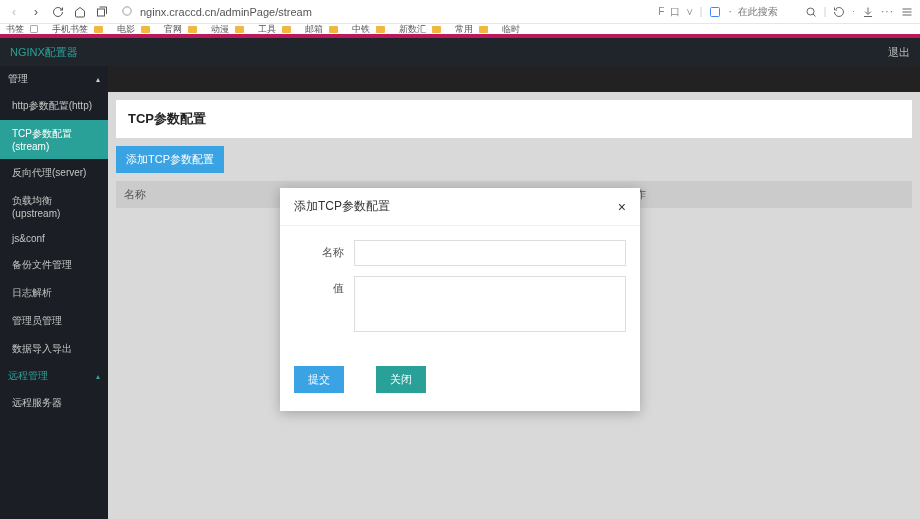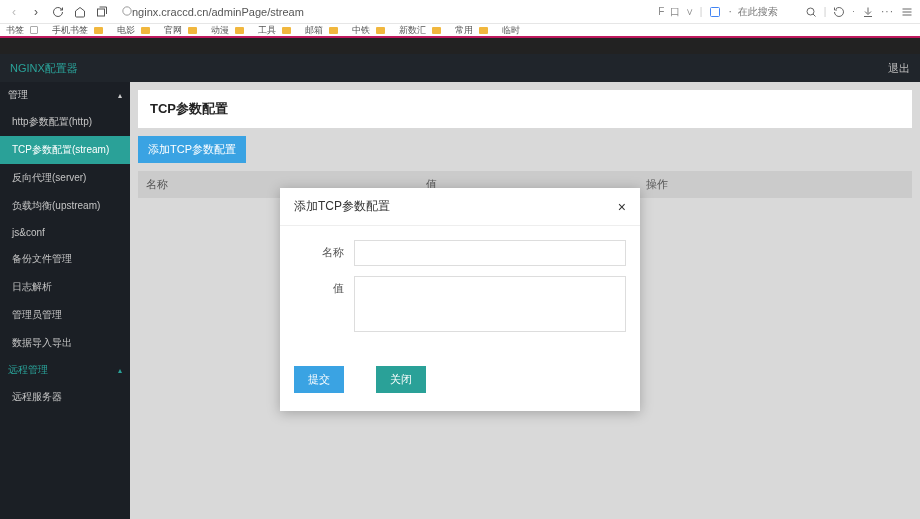--- a/index.html
+++ b/index.html
@@ -1,44 +1,44 @@
 <!DOCTYPE html>
 <html><head>
   <meta charset="utf-8">
   <style>
     * { margin: 0; padding: 0; box-sizing: border-box; }
     body { font-family: "Microsoft YaHei", Arial, sans-serif; font-size: 12px; background: #fff; width: 920px; height: 519px; overflow: hidden; }
 
     .browser-top { height: 24px; display: flex; align-items: center; padding: 0 6px; gap: 6px; border-bottom: 1px solid #e6e6e6; }
     .nav-icon { width: 16px; height: 16px; display: inline-flex; align-items: center; justify-content: center; color: #555; cursor: pointer; }
     .nav-icon.disabled { color: #bbb; }
-    .addr-bar { flex: 0 0 auto; margin-left: 6px; font-size: 11px; color: #555; display: flex; align-items: center; gap: 0; }
+    .addr-bar { flex: 0 0 auto; margin-left: 6px; font-size: 11px; color: #555; display: flex; align-items: center; gap: 8px; }
     .addr-bar .lock { color: #888; }
     .browser-right { margin-left: auto; display: flex; align-items: center; gap: 6px; color: #666; font-size: 10px; }
     .browser-right .srch { border: none; background: transparent; width: 60px; font-size: 10px; }
     .br-icn { width: 14px; height: 14px; display: inline-flex; align-items: center; justify-content: center; cursor: pointer; }
 
-    .bookmarks { height: 14px; display: flex; align-items: center; gap: 6px; padding-left: 6px; border-bottom: 2px solid #be185d; font-size: 9px; color: #555; }
+    .bookmarks { height: 14px; display: flex; align-items: center; gap: 6px; padding-left: 6px; border-bottom: 4px solid #be185d; font-size: 9px; color: #555; }
     .bm-item { display: flex; align-items: center; gap: 14px; cursor: pointer; }
     .bm-folder { width: 9px; height: 7px; background: #f1b73e; border-radius: 1px; display: inline-block; }
     .bm-page { width: 8px; height: 8px; border: 1px solid #aaa; border-radius: 1px; display: inline-block; }
 
     .app { height: calc(519px - 38px); display: flex; flex-direction: column; background: #222; }
-    .topbar { height: 28px; background: #20252b; display: flex; align-items: center; padding: 0 10px; color: #2aa198; font-size: 11px; margin-top: 16px; }
+    .topbar { height: 28px; background: #20252b; display: flex; align-items: center; padding: 0 10px; color: #2aa198; font-size: 11px; }
     .topbar .logout { margin-left: auto; color: #bbb; cursor: pointer; }
 
     .body-wrap { flex: 1; display: flex; }
-    .sidebar { width: 130px; background: #1b1f25; color: #ccc; font-size: 10px; }
+    .sidebar { width: 108px; background: #1b1f25; color: #ccc; font-size: 10px; }
     .side-group-head { padding: 6px 8px; display: flex; align-items: center; justify-content: space-between; cursor: pointer; color: #2aa198; }
     .side-group-head.dark { color: #ccc; }
     .caret { font-size: 8px; }
     .side-item { padding: 7px 12px; cursor: pointer; color: #c4c4c4; }
     .side-item.active { background: #2aa198; color: #fff; }
 
-    .content { flex: 1; background: #d9d9d9; display: flex; flex-direction: column; }
+    .content { flex: 1; background: #d9d9d9; display: flex; flex-direction: column; margin-top: 26px; }
     .panel { margin: 8px 8px 0 8px; background: #fff; padding: 10px 12px; }
     .panel-title { font-size: 13px; font-weight: bold; color: #222; }
     .add-btn { display: inline-block; margin: 8px 0 0 8px; padding: 6px 10px; background: #3aa3e3; color: #fff; font-size: 11px; cursor: pointer; }
     .table-head { margin: 8px 8px 0 8px; background: #cbcbcb; display: flex; padding: 6px 8px; font-size: 11px; color: #555; }
     .th1 { flex: 0 0 280px; }
     .th2 { flex: 0 0 220px; }
     .th3 { flex: 1; }
 
     .modal-backdrop { position: absolute; left: 0; right: 0; top: 38px; bottom: 0; display: flex; align-items: flex-start; justify-content: center; }
     .modal { margin-top: 150px; width: 360px; background: #fff; box-shadow: 0 2px 12px rgba(0,0,0,.25); }

